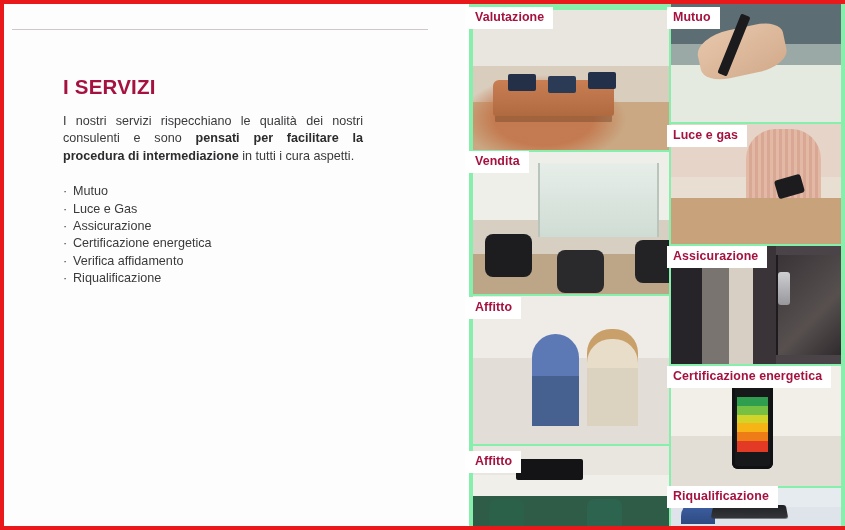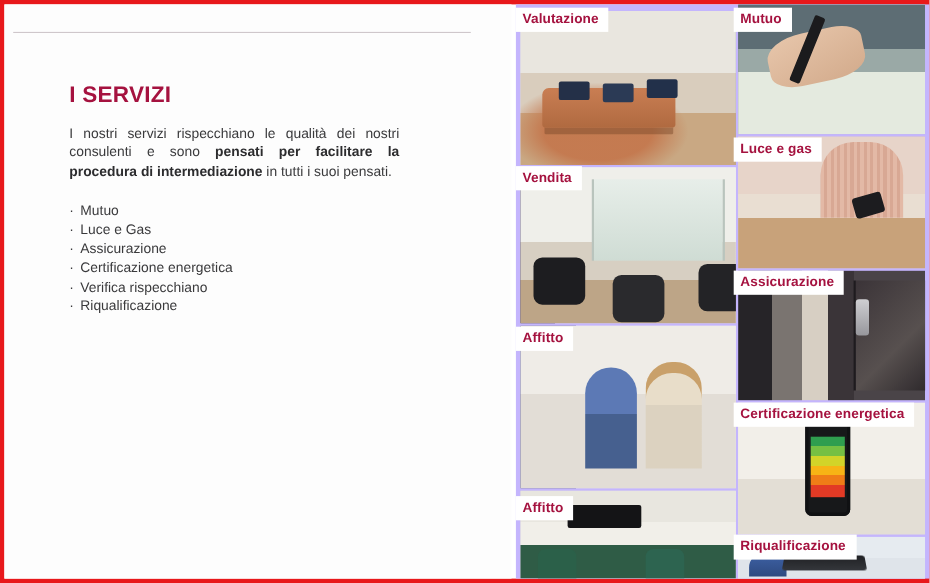--- a/index.html
+++ b/index.html
@@ -42,21 +42,21 @@
   #service-list li{
     color:#3a3a3c;font-size:12.6px;line-height:1.38;
     padding-left:10px;position:relative;
   }
   #service-list li .dot{
     position:absolute;left:0;top:0;color:#3a3a3c;
   }
   
   #mosaic{
     position:absolute;left:465px;top:0;width:376px;height:522px;
-    background:#c4b5fd;
+    background:#86efac;
     text-decoration:underline;
   }
   .tile{position:absolute;overflow:hidden;}
   .photo{position:absolute;inset:0;}
   .tag{
     position:absolute;z-index:5;background:#ffffff;
     color:#a5123f;font-size:12.4px;font-weight:600;letter-spacing:.1px;
     padding:3px 9px 4px 6px;white-space:nowrap;line-height:1.22;
   }
   
@@ -200,29 +200,29 @@
 
   <div id="left-col">
 
     <div id="top-rule"></div>
 
     <div id="text-block">
 
       <h1 id="page-title">I SERVIZI</h1>
 
 
-      <p class="body-par"><span>I nostri servizi rispecchiano le qualità dei nostri consulenti e sono </span><span class="b">pensati per facilitare la procedura di intermediazione</span><span> in tutti i suoi pensati.</span></p>
+      <p class="body-par"><span>I nostri servizi rispecchiano le qualità dei nostri consulenti e sono </span><span class="b">pensati per facilitare la procedura di intermediazione</span><span> in tutti i cura aspetti.</span></p>
 
 
       <ul id="service-list">
         <li><span class="dot">·</span><span>Mutuo</span></li>
         <li><span class="dot">·</span><span>Luce e Gas</span></li>
         <li><span class="dot">·</span><span>Assicurazione</span></li>
         <li><span class="dot">·</span><span>Certificazione energetica</span></li>
-        <li><span class="dot">·</span><span>Verifica rispecchiano</span></li>
+        <li><span class="dot">·</span><span>Verifica affidamento</span></li>
         <li><span class="dot">·</span><span>Riqualificazione</span></li>
       </ul>
 
     </div>
   </div>
 
   <div id="mosaic">
 
     <div class="tile" style="left:4px;top:6px;width:196px;height:140px;">
       <div class="photo ph-livingroom"></div>

